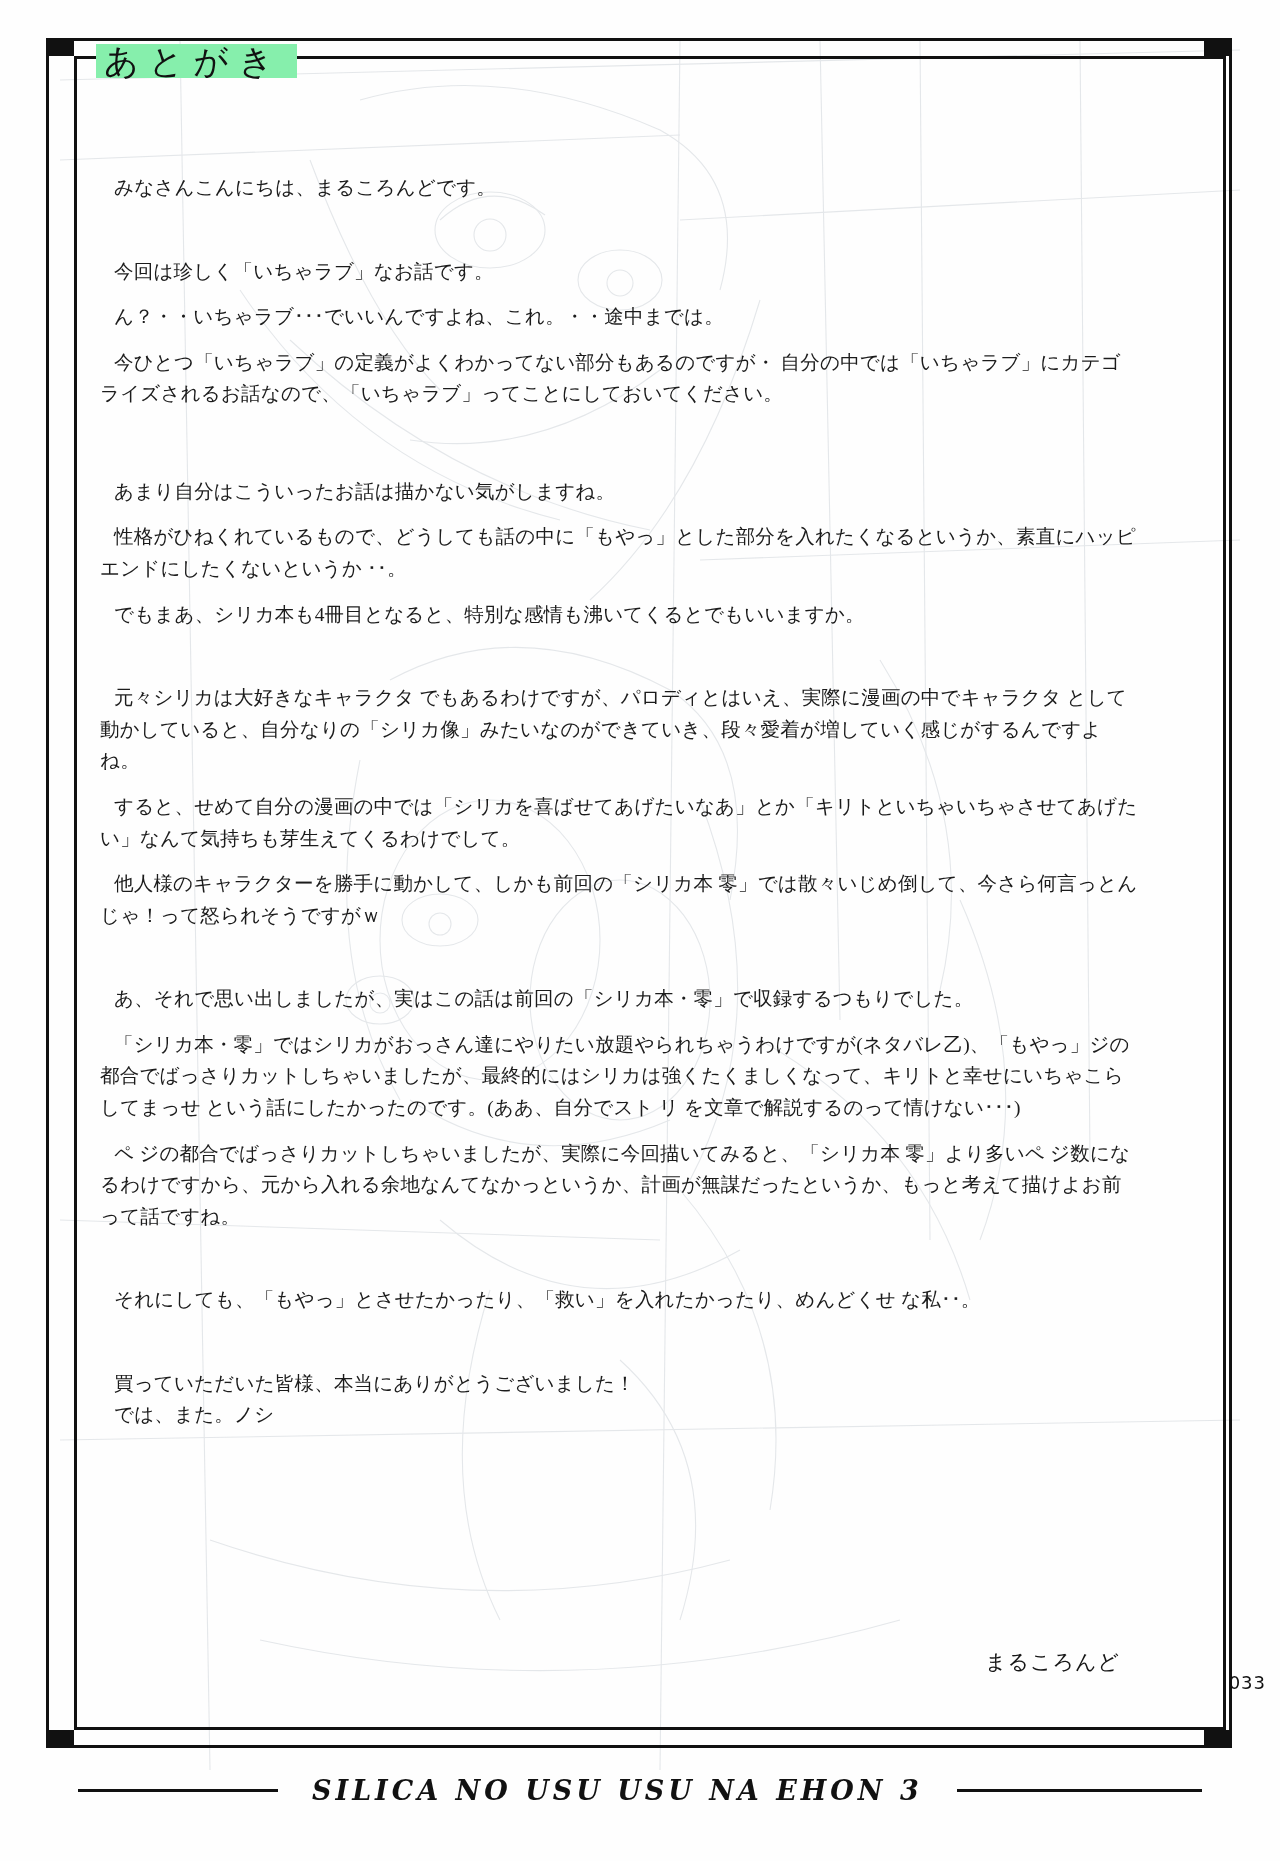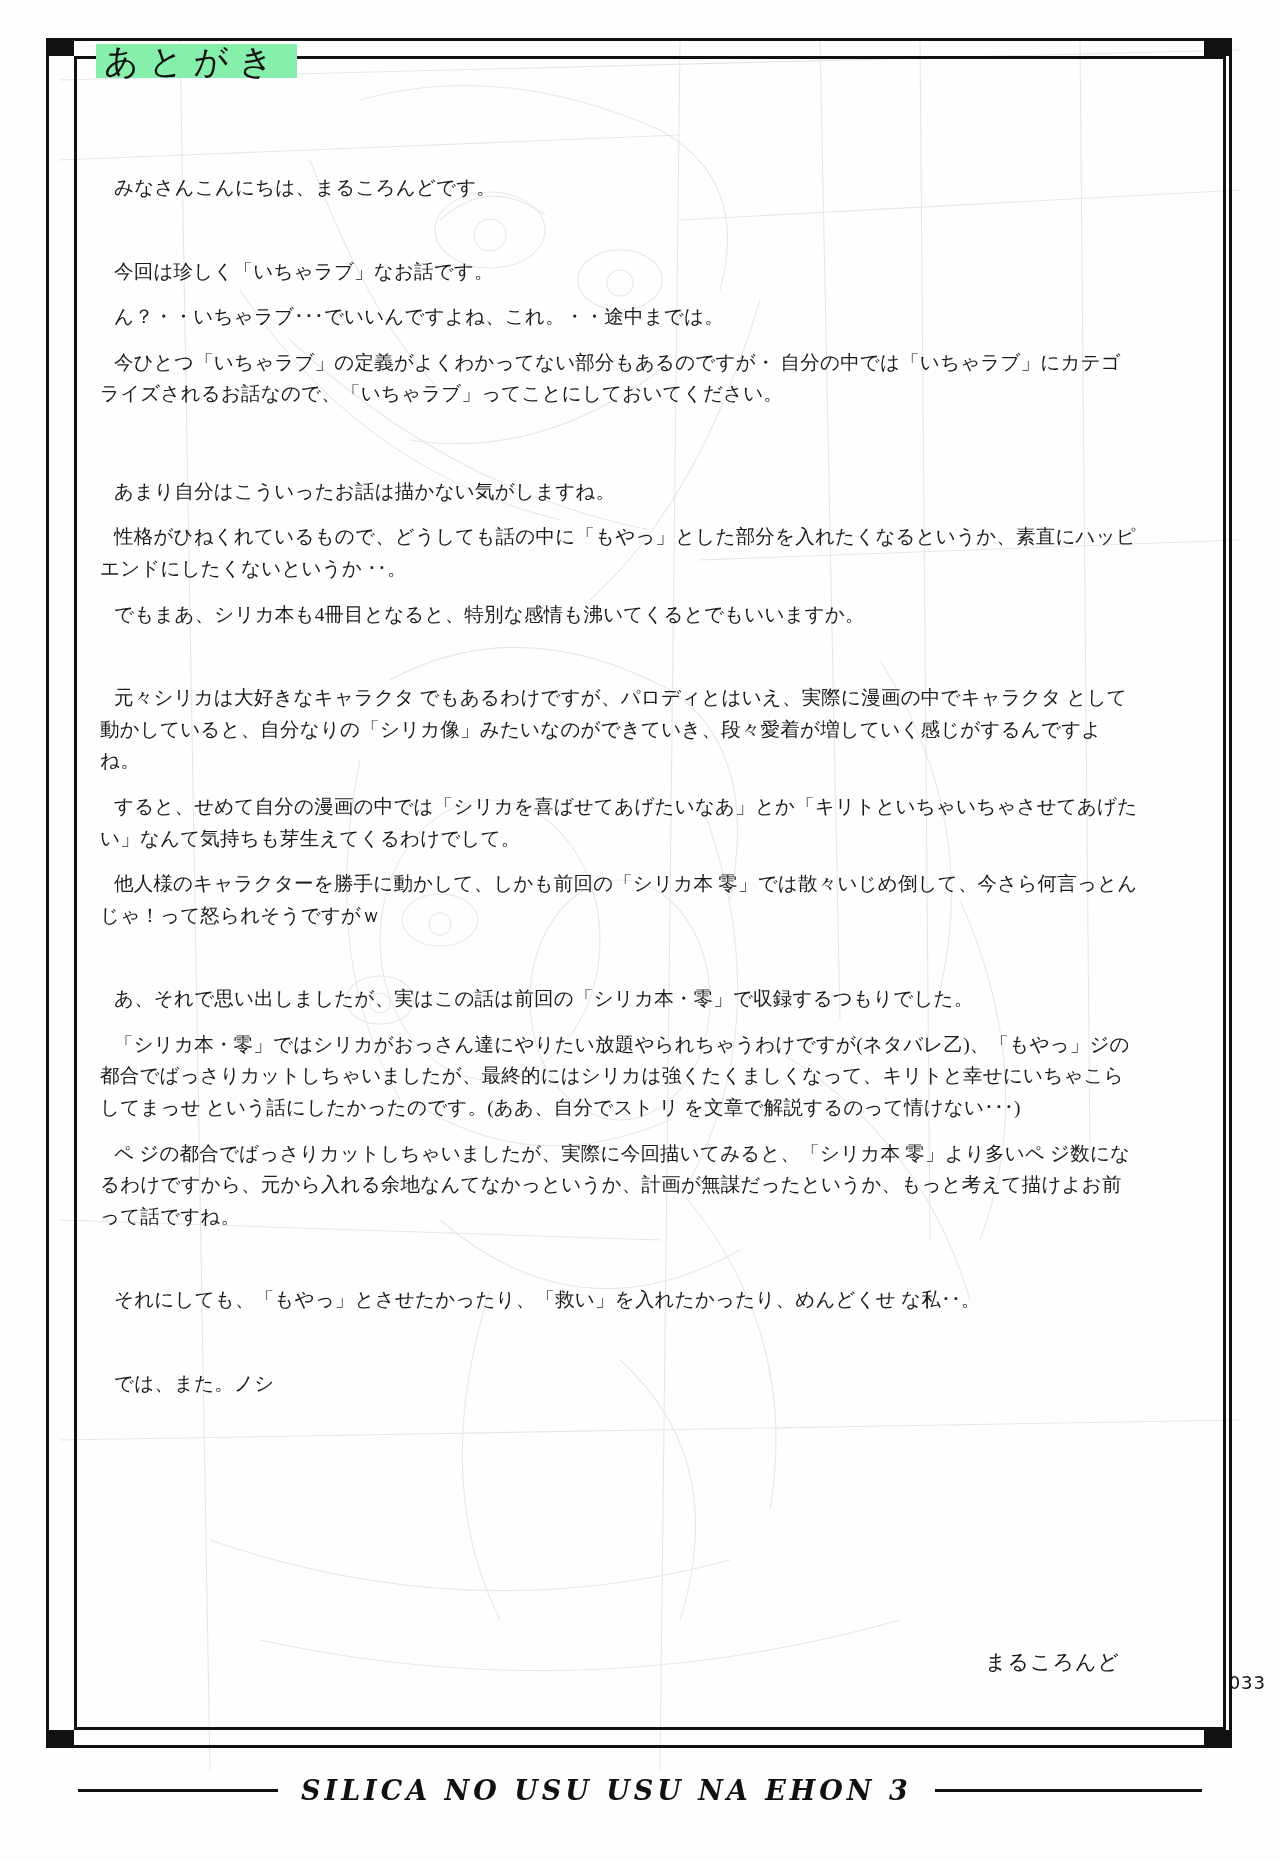--- a/index.html
+++ b/index.html
@@ -123,21 +123,21 @@
 
   
   .footer {
     position: absolute;
     left: 78px;
     top: 1770px;
     width: 1124px;
     height: 40px;
     display: flex;
     align-items: center;
-    gap: 7px;
+    gap: 18px;
   }
   .footer .rule {
     flex: 1 1 auto;
     height: 3px;
     background: #111;
   }
   .footer .rule.left { max-width: 200px; }
   .footer-title {
     font-family: "DejaVu Serif", serif;
     font-size: 27px;
@@ -244,20 +244,21 @@
     <p class="para">あ、それで思い出しましたが、実はこの話は前回の「シリカ本・零」で収録するつもりでした。</p>
     <div class="gap-s"></div>
     <p class="para">「シリカ本・零」ではシリカがおっさん達にやりたい放題やられちゃうわけですが(ネタバレ乙)、「もやっ」ジの都合でばっさりカットしちゃいましたが、最終的にはシリカは強くたくましくなって、キリトと幸せにいちゃこらしてまっせ という話にしたかったのです。(ああ、自分でスト リ を文章で解説するのって情けない･･･)</p>
     <div class="gap-s"></div>
     <p class="para">ペ ジの都合でばっさりカットしちゃいましたが、実際に今回描いてみると、「シリカ本 零」より多いペ ジ数になるわけですから、元から入れる余地なんてなかっというか、計画が無謀だったというか、もっと考えて描けよお前って話ですね。</p>
     <div class="gap-l"></div>
 
     <p class="para">それにしても、「もやっ」とさせたかったり、「救い」を入れたかったり、めんどくせ な私･･。</p>
     <div class="gap-l"></div>
 
+    <p class="para">買っていただいた皆様、本当にありがとうございました！</p>
     <p class="para">では、また。ノシ</p>
   </div>
 
   <div class="signature">まるころんど</div>
   <div class="page-number">033</div>
 
   <div class="footer">
     <div class="rule left"></div>
     <div class="footer-title">SILICA NO USU USU NA EHON 3</div>
     <div class="rule right"></div>

